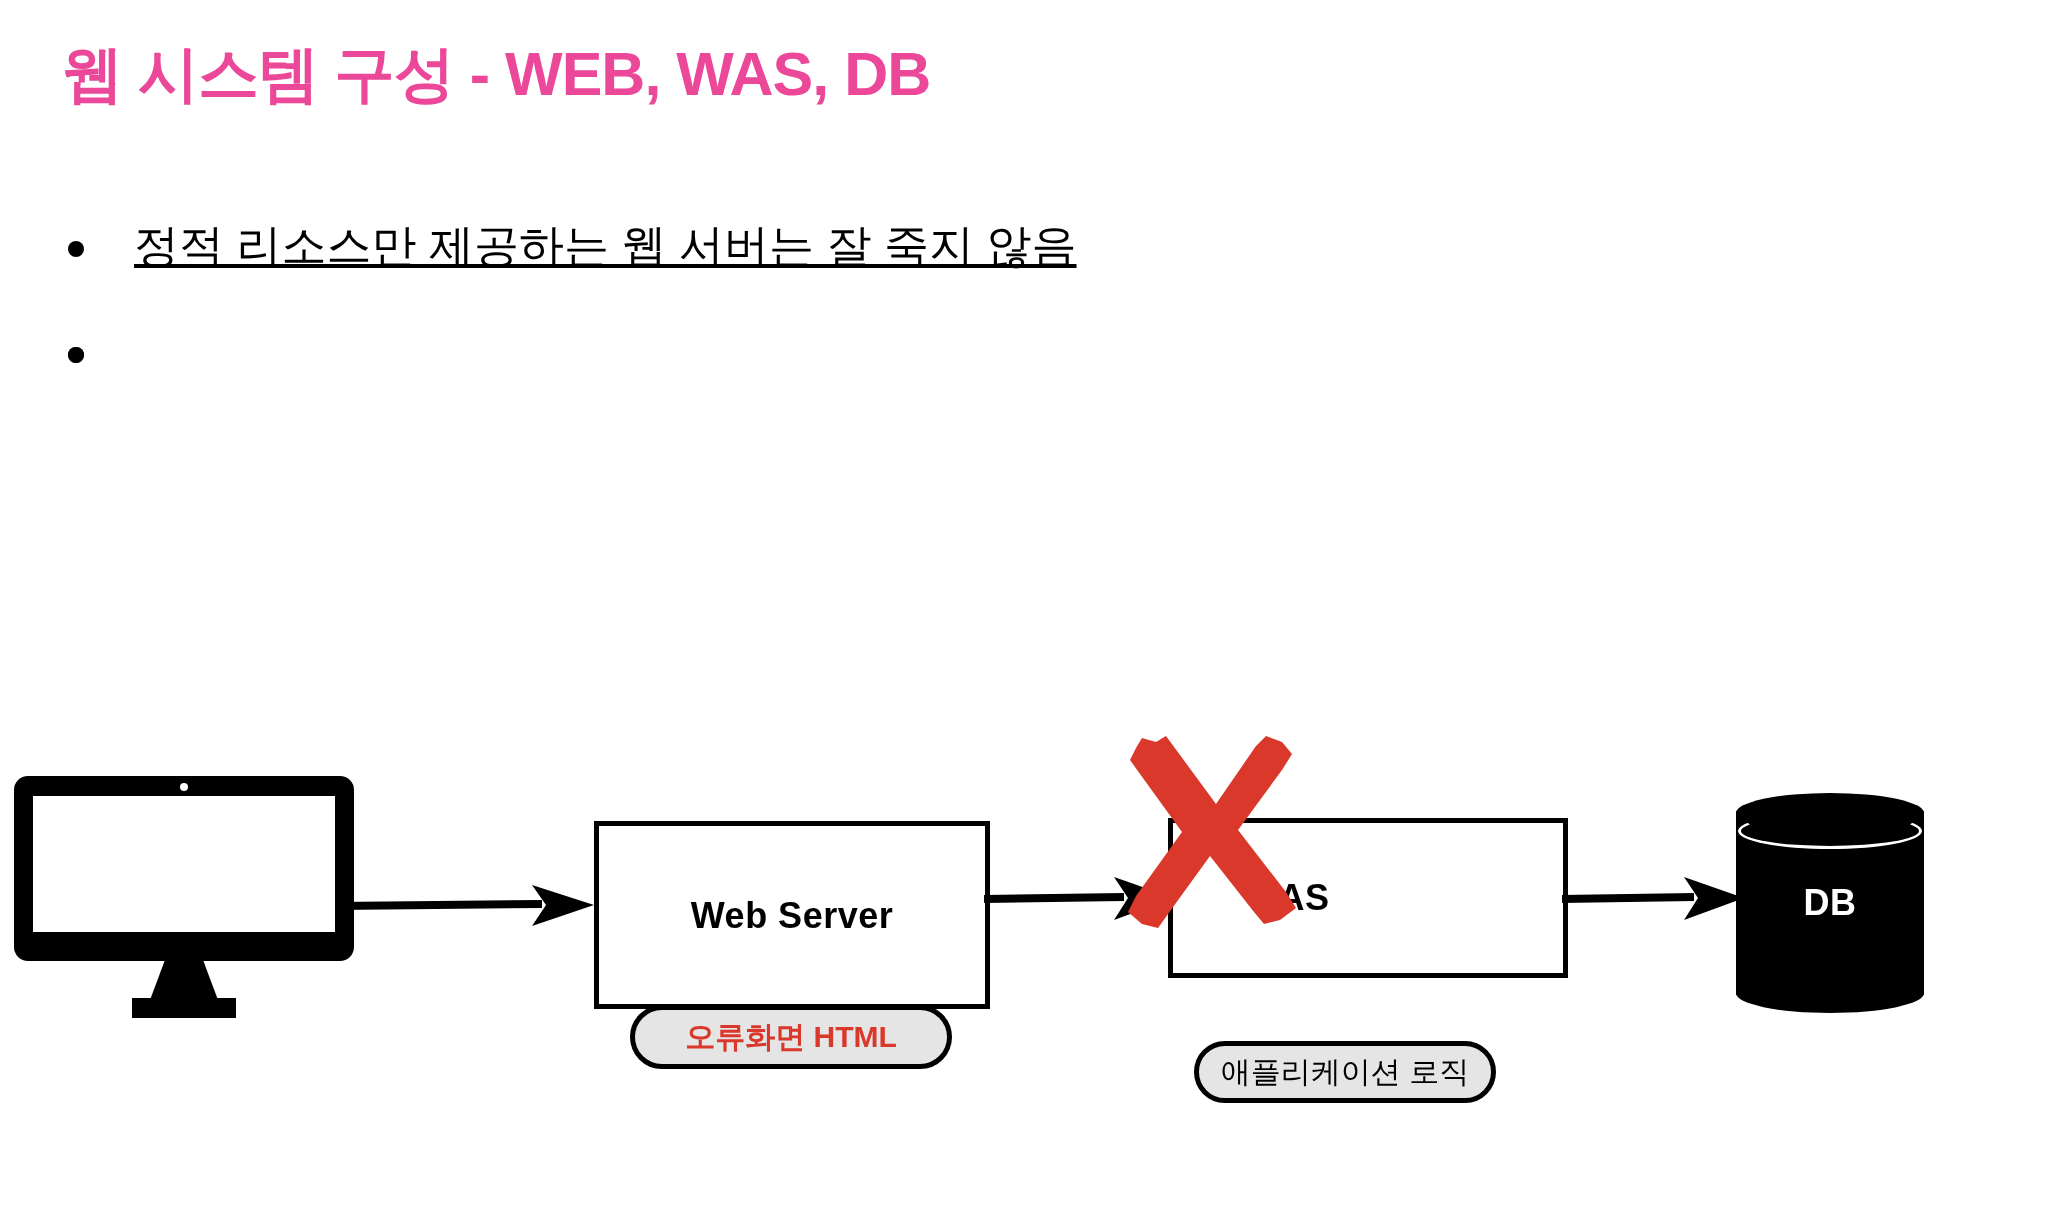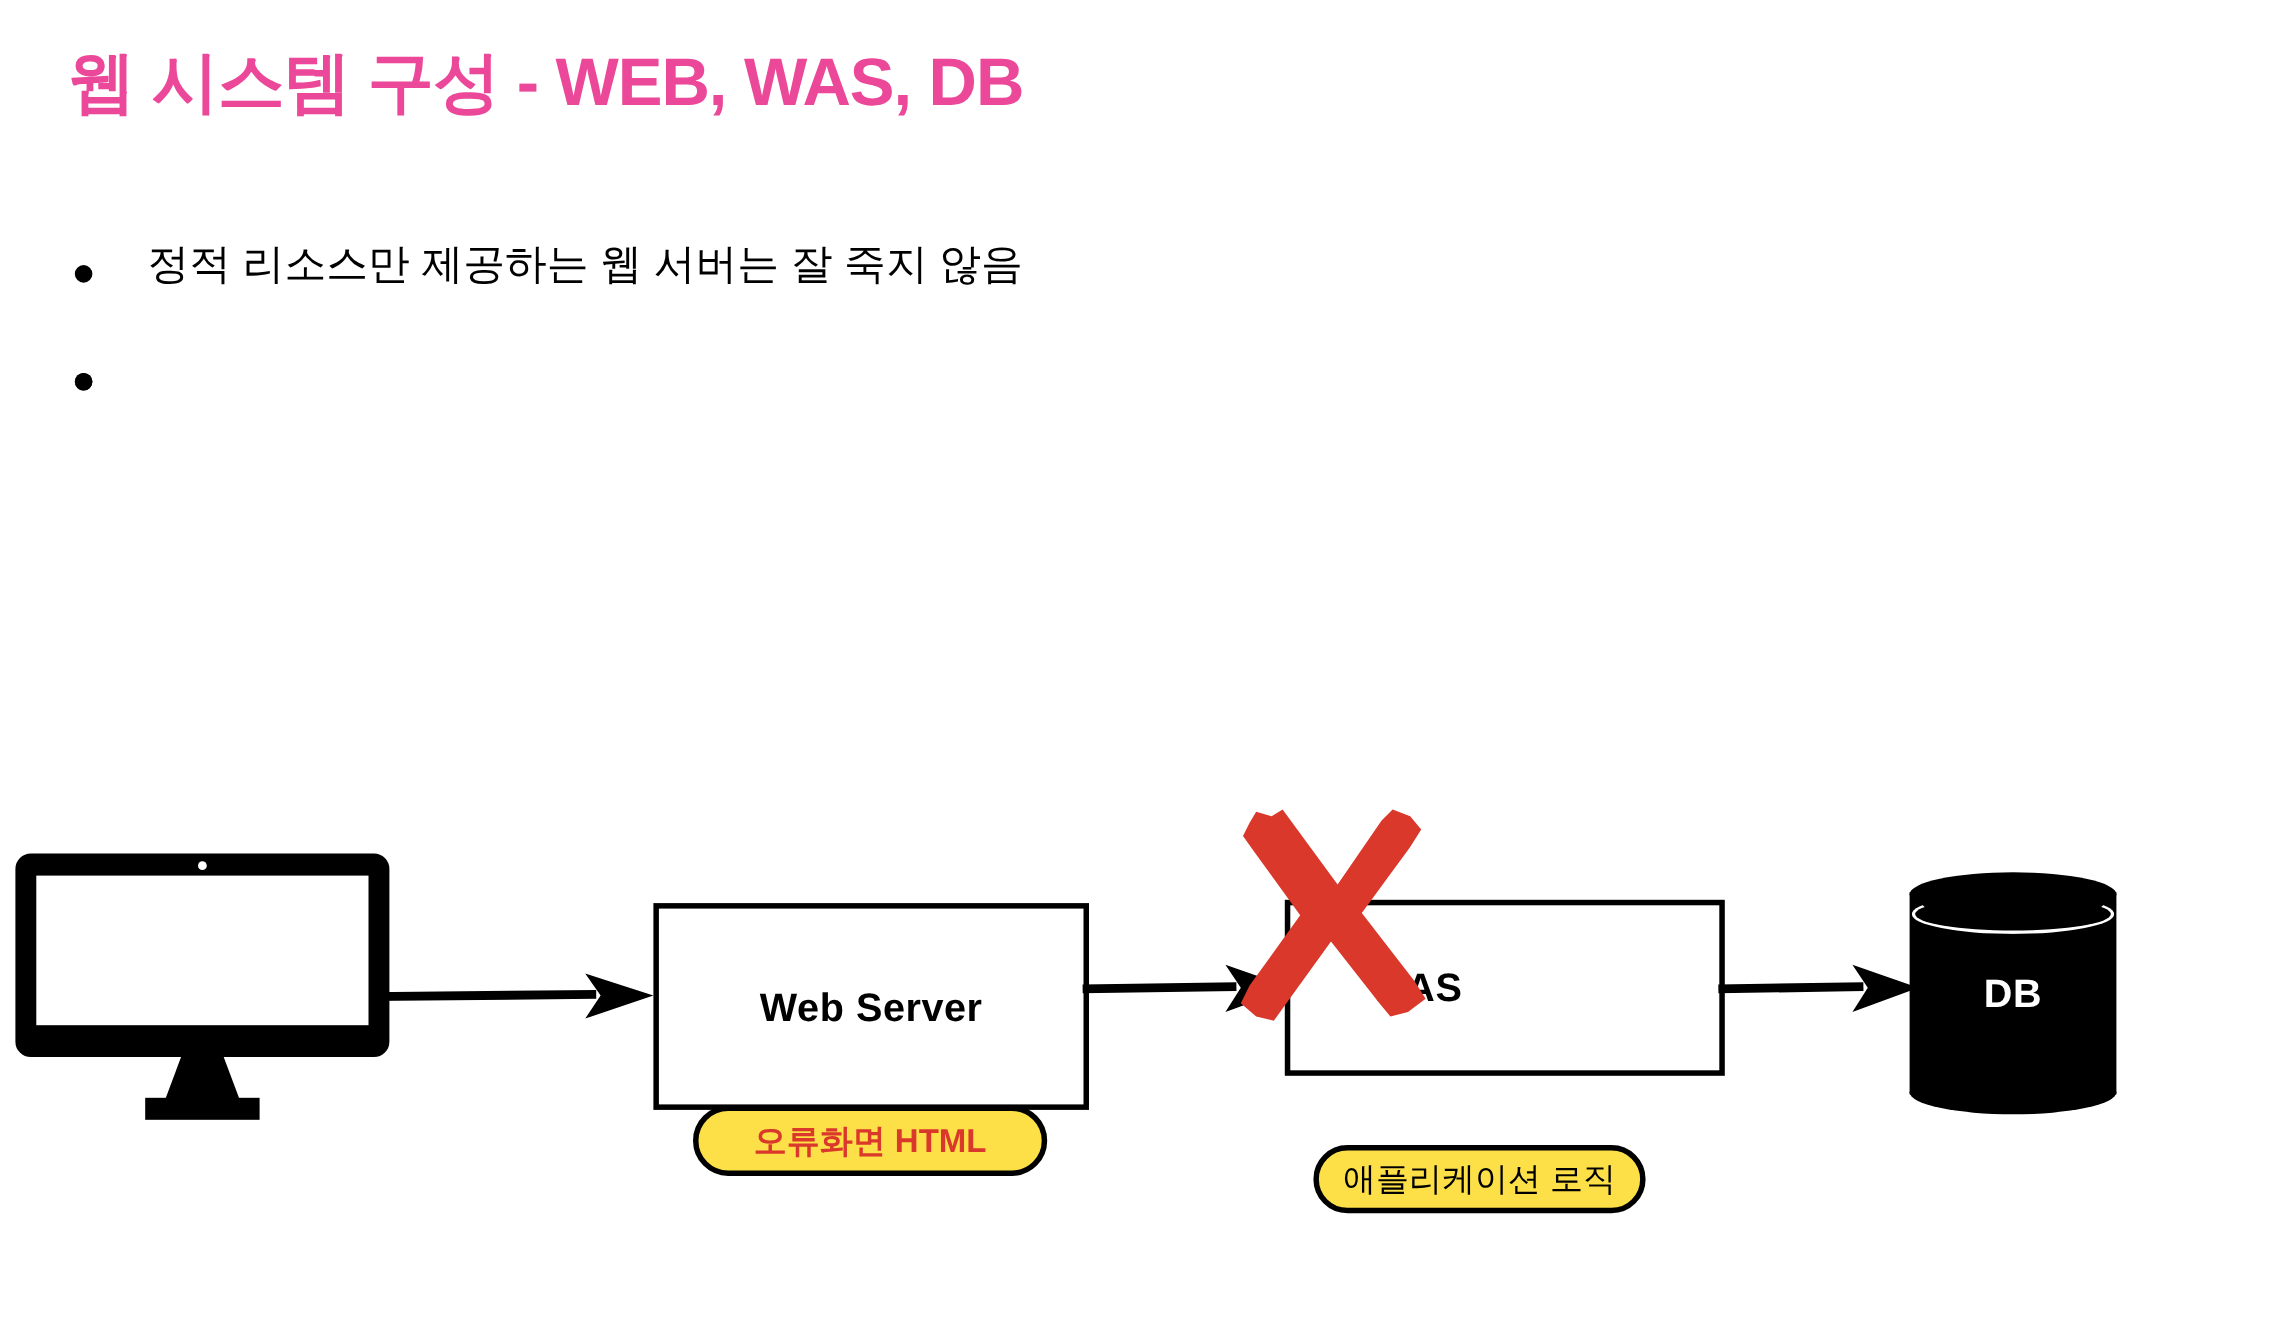--- a/index.html
+++ b/index.html
@@ -36,25 +36,26 @@
     top: 218px;
     width: 1500px;
     list-style: none;
     margin: 0;
     padding: 0;
   }
   .bullet-item {
     position: relative;
     padding-left: 78px;
     margin-bottom: 50px;
-    font-size: 38px;
+    font-size: 45px;
     font-weight: 400;
     line-height: 1.25;
     color: #000000;
     white-space: nowrap;
+    text-decoration: underline;
   }
   .bullet-dot {
     position: absolute;
     left: 12px;
     top: 23px;
     width: 16px;
     height: 16px;
     border-radius: 50%;
     background: #000000;
   }
@@ -183,21 +184,21 @@
     width: 200px;
     height: 200px;
     pointer-events: none;
   }
 
   
   .pill {
     position: absolute;
     border: 5px solid #000000;
     border-radius: 36px;
-    background: #fde047;
+    background: #e5e5e5;
     box-sizing: border-box;
     display: flex;
     align-items: center;
     justify-content: center;
     font-size: 30px;
     font-weight: 700;
   }
   #pill-error-html {
     left: 630px;
     top: 265px;

